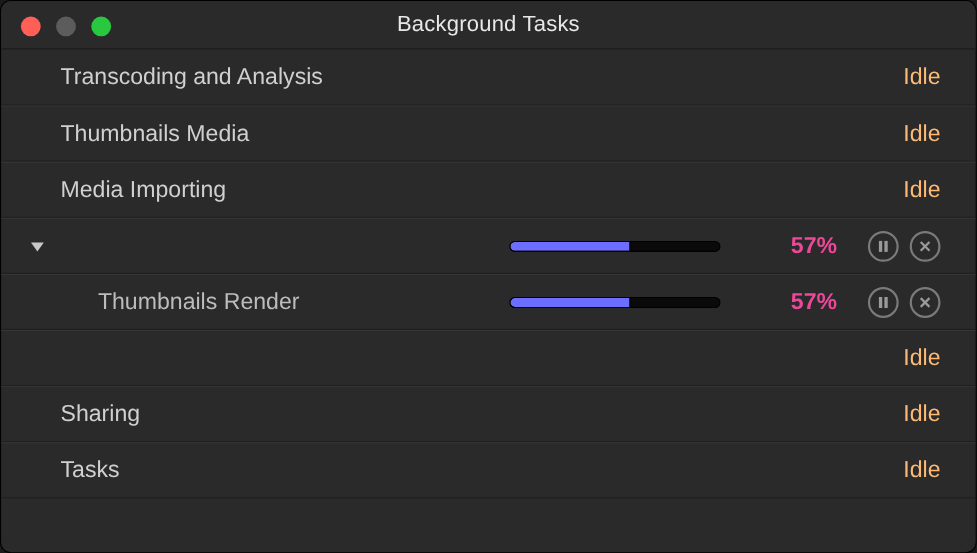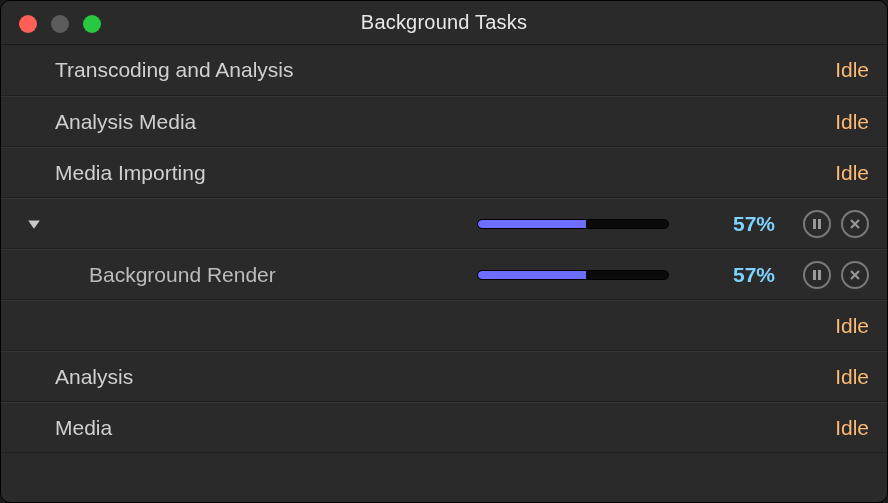--- a/index.html
+++ b/index.html
@@ -51,21 +51,21 @@
     .task-list {
       display: flex;
       flex-direction: column;
     }
     .task-row {
       display: flex;
       align-items: center;
       height: 51px;
       border-bottom: 1px solid #1f1f1f;
       border-top: 1px solid #363636;
-      padding: 0 18px 0 0;
+      padding: 0 32px 0 0;
     }
     .task-row:first-child { border-top: none; }
     .disclosure {
       width: 22px;
       display: flex;
       justify-content: center;
       align-items: center;
       margin-left: 22px;
       margin-right: 10px;
     }
@@ -88,21 +88,21 @@
       margin-right: 46px;
       overflow: hidden;
       border: 1px solid #000;
     }
     .progress-fill {
       height: 100%;
       background: #6d6dff;
       border-radius: 5px 0 0 5px;
     }
     .percent {
-      color: #7dd3fc;
+      color: #ec4899;
       font-size: 21px;
       font-weight: 700;
       width: 60px;
       text-align: right;
       margin-right: 18px;
     }
     .status-idle {
       color: #fdba74;
       font-size: 21px;
       font-weight: 400;
@@ -138,21 +138,21 @@
 
     <div class="task-row">
       <div class="indent-none"></div>
       <div class="task-label">Transcoding and Analysis</div>
       <div class="spacer"></div>
       <div class="status-idle">Idle</div>
     </div>
 
     <div class="task-row">
       <div class="indent-none"></div>
-      <div class="task-label">Analysis Media</div>
+      <div class="task-label">Thumbnails Media</div>
       <div class="spacer"></div>
       <div class="status-idle">Idle</div>
     </div>
 
     <div class="task-row">
       <div class="indent-none"></div>
       <div class="task-label">Media Importing</div>
       <div class="spacer"></div>
       <div class="status-idle">Idle</div>
     </div>
@@ -177,21 +177,21 @@
       <div class="icon-btn">
         <svg viewBox="0 0 12 12">
           <line x1="2" y1="2" x2="10" y2="10" stroke="#9a9a9a" stroke-width="2"></line>
           <line x1="10" y1="2" x2="2" y2="10" stroke="#9a9a9a" stroke-width="2"></line>
         </svg>
       </div>
     </div>
 
     <div class="task-row">
       <div class="indent-sub"></div>
-      <div class="task-label sub">Background Render</div>
+      <div class="task-label sub">Thumbnails Render</div>
       <div class="spacer"></div>
       <div class="progress-bar">
         <div class="progress-fill" style="width:57%"></div>
       </div>
       <div class="percent">57%</div>
       <div class="icon-btn">
         <svg viewBox="0 0 12 12">
           <rect x="2" y="1" width="3" height="10" fill="#9a9a9a"></rect>
           <rect x="7" y="1" width="3" height="10" fill="#9a9a9a"></rect>
         </svg>
@@ -205,26 +205,26 @@
     </div>
 
     <div class="task-row">
       <div class="indent-none"></div>
       <div class="spacer"></div>
       <div class="status-idle">Idle</div>
     </div>
 
     <div class="task-row">
       <div class="indent-none"></div>
-      <div class="task-label">Analysis</div>
-      <div class="spacer"></div>
-      <div class="status-idle">Idle</div>
-    </div>
-
-    <div class="task-row">
-      <div class="indent-none"></div>
-      <div class="task-label">Media</div>
+      <div class="task-label">Sharing</div>
+      <div class="spacer"></div>
+      <div class="status-idle">Idle</div>
+    </div>
+
+    <div class="task-row">
+      <div class="indent-none"></div>
+      <div class="task-label">Tasks</div>
       <div class="spacer"></div>
       <div class="status-idle">Idle</div>
     </div>
 
   </div>
 </div>
 
 </body></html>

